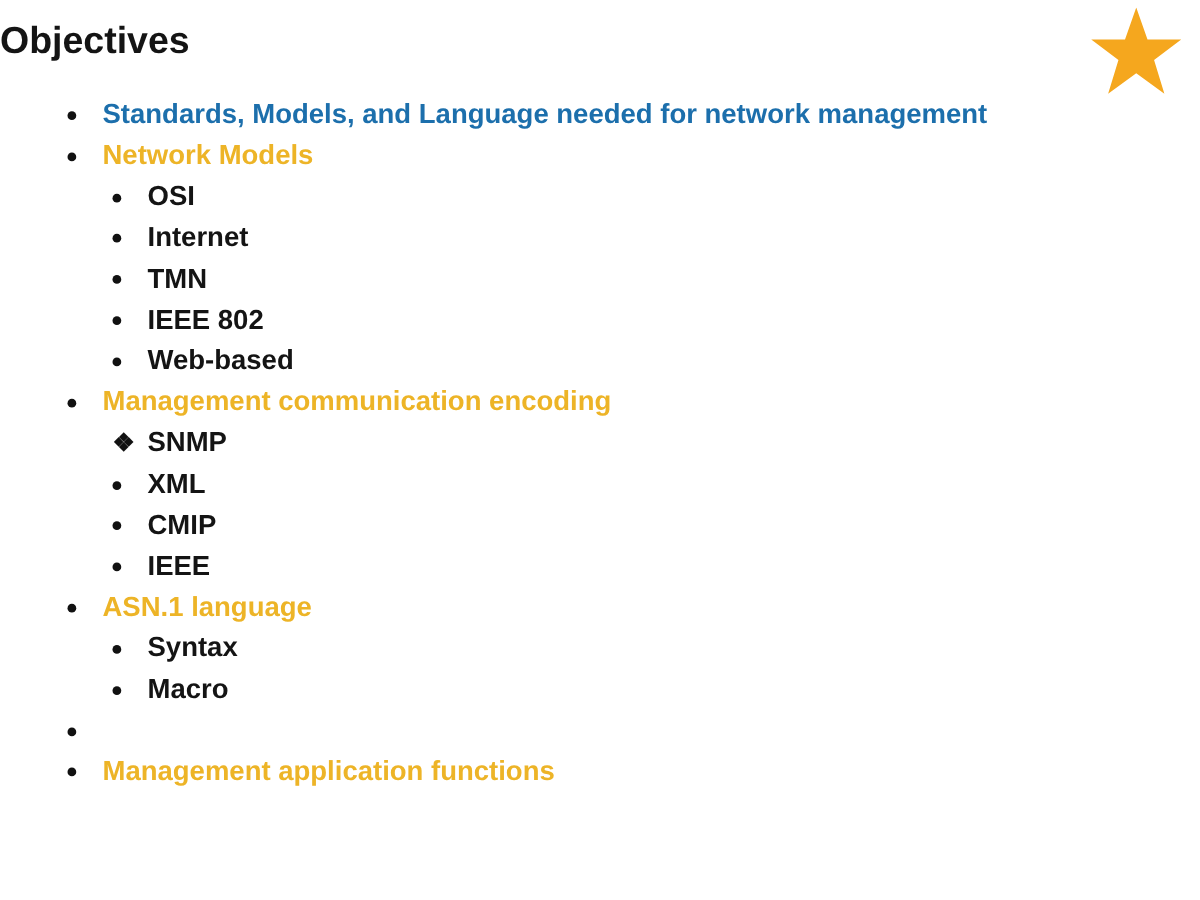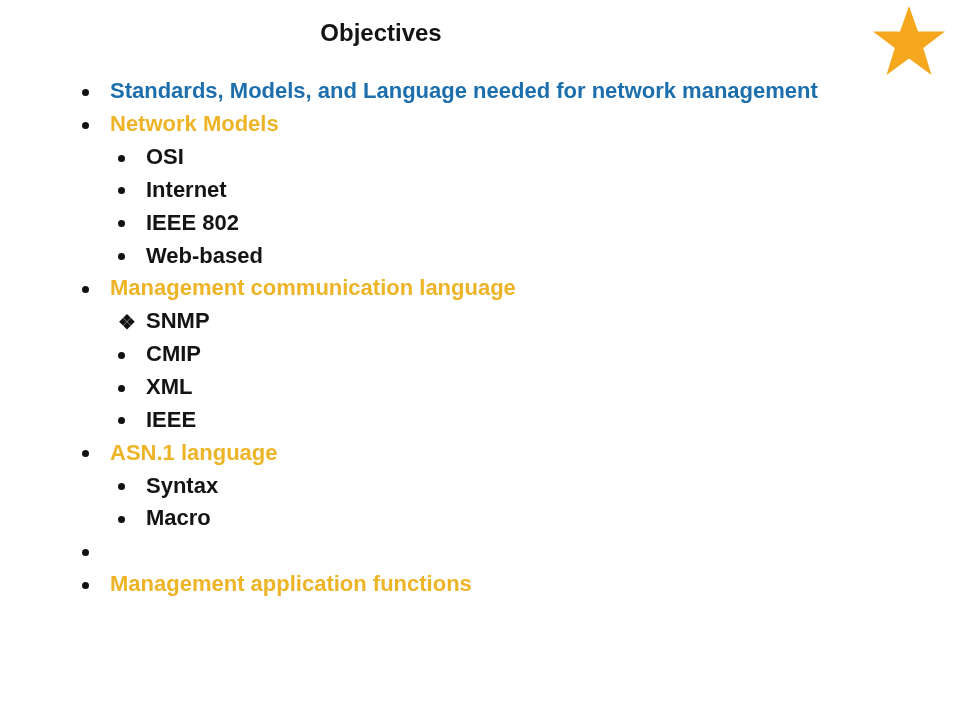--- a/index.html
+++ b/index.html
@@ -18,22 +18,21 @@
   .slide {
     position: absolute;
     inset: 0;
     background: #ffffff;
   }
   .title {
     position: absolute;
     top: 14px;
     left: 0;
     width: 762px;
-    text-align: center;
-    font-size: 24px;
+    font-size: 30px;
     line-height: 38px;
     color: #141414;
     letter-spacing: 0px;
   }
   .star {
     position: absolute;
     left: 871px;
     top: 6px;
     width: 76px;
     height: 72px;
@@ -42,21 +41,20 @@
     position: absolute;
     top: 75px;
     left: 0;
     width: 960px;
   }
   .row {
     height: 32.85px;
     display: flex;
     align-items: center;
     white-space: nowrap;
-    margin-left: 28px;
   }
   .row.lvl1 { padding-left: 54px; }
   .row.lvl2 { padding-left: 90px; }
   .bullet-slot {
     width: 28px;
     flex: 0 0 28px;
     display: flex;
     align-items: center;
   }
   .dot {
@@ -113,51 +111,57 @@
       <div class="row lvl2">
         <span class="bullet-slot">
           <span class="dot"></span>
         </span>
         <span class="txt c-black">Internet</span>
       </div>
       <div class="row lvl2">
         <span class="bullet-slot">
           <span class="dot"></span>
         </span>
+        <span class="txt c-black">TMN</span>
+      </div>
+      <div class="row lvl2">
+        <span class="bullet-slot">
+          <span class="dot"></span>
+        </span>
         <span class="txt c-black">IEEE 802</span>
       </div>
       <div class="row lvl2">
         <span class="bullet-slot">
           <span class="dot"></span>
         </span>
         <span class="txt c-black">Web-based</span>
       </div>
       <div class="row lvl1">
         <span class="bullet-slot">
           <span class="dot"></span>
         </span>
-        <span class="txt c-gold">Management communication language</span>
+        <span class="txt c-gold">Management communication encoding</span>
       </div>
       <div class="row lvl2">
         <span class="bullet-slot">
           <span class="diamond">❖</span>
         </span>
         <span class="txt c-black">SNMP</span>
       </div>
       <div class="row lvl2">
         <span class="bullet-slot">
           <span class="dot"></span>
         </span>
-        <span class="txt c-black">CMIP</span>
+        <span class="txt c-black">XML</span>
       </div>
       <div class="row lvl2">
         <span class="bullet-slot">
           <span class="dot"></span>
         </span>
-        <span class="txt c-black">XML</span>
+        <span class="txt c-black">CMIP</span>
       </div>
       <div class="row lvl2">
         <span class="bullet-slot">
           <span class="dot"></span>
         </span>
         <span class="txt c-black">IEEE</span>
       </div>
       <div class="row lvl1">
         <span class="bullet-slot">
           <span class="dot"></span>

